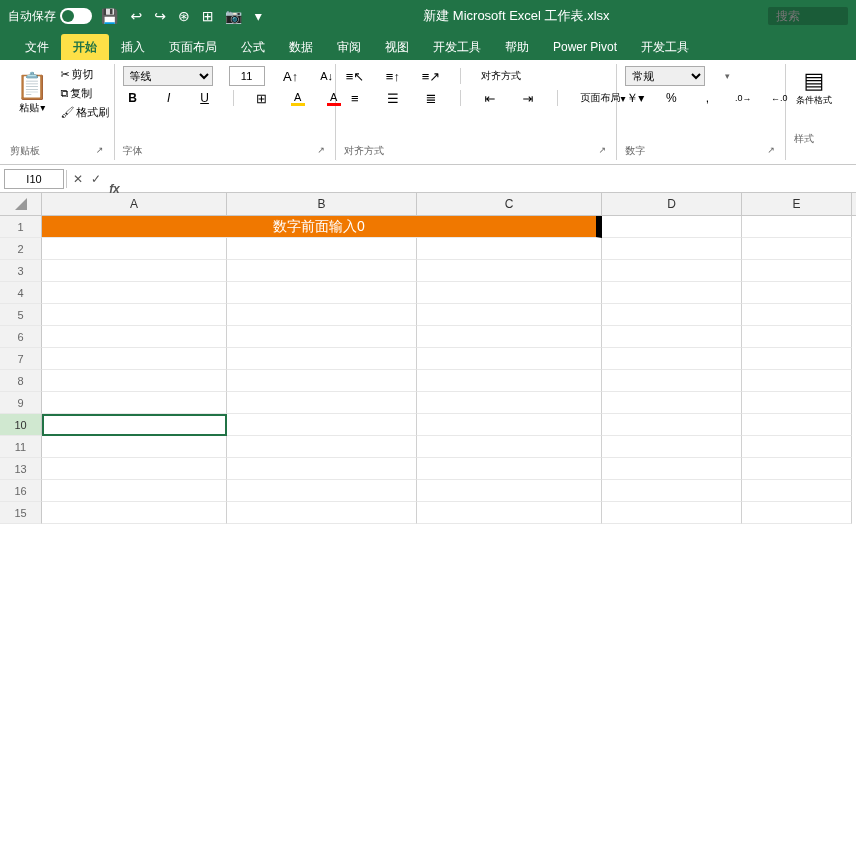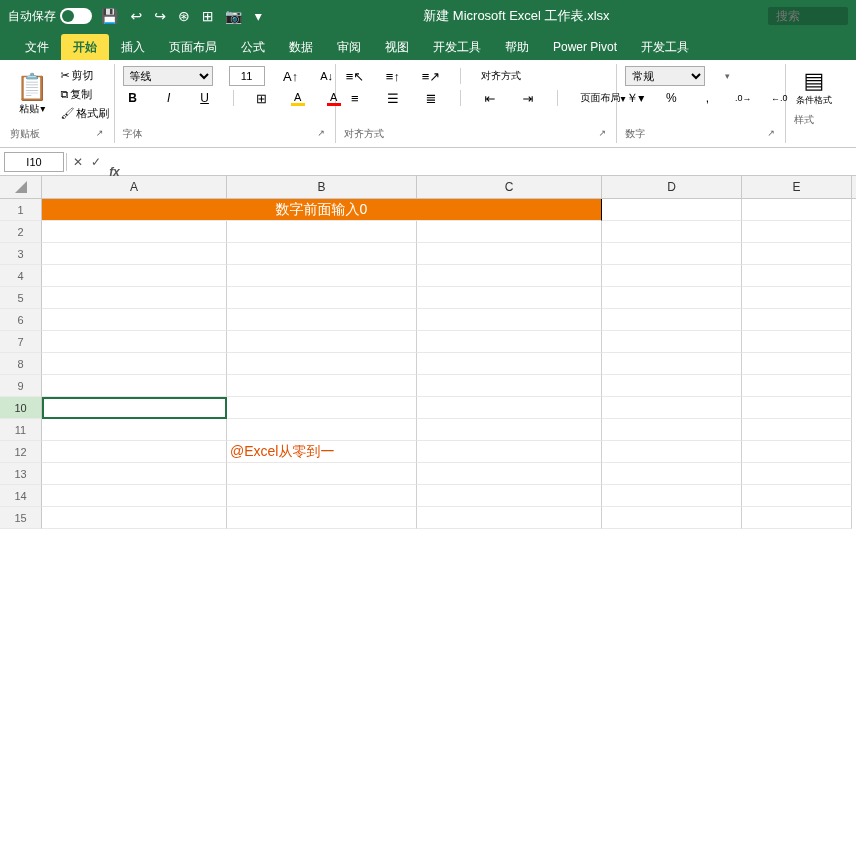--- a/index.html
+++ b/index.html
@@ -214,21 +214,21 @@
 
     
     .expand-btn {
       width: 12px; height: 12px; font-size: 9px; color: #666;
       display: flex; align-items: center; justify-content: center;
       cursor: pointer;
     }
 
     
     .group-bottom {
-      display: flex; align-items: center; justify-content: space-between; width: 100%;
+      display: flex; align-items: center; justify-content: space-between; width: 100%; margin-top: 19px;
     }
 
     select, input { font-family: inherit; }
 
     .search-box {
       background: #1a5c38; border: none; color: #fff;
       padding: 2px 8px; border-radius: 2px; font-size: 12px; width: 80px;
     }
   </style>
 </head>
@@ -426,21 +426,21 @@
       <div class="col-header col-b">B</div>
       <div class="col-header col-c">C</div>
       <div class="col-header col-d">D</div>
       <div class="col-header col-e">E</div>
     </div>
 
     <div class="grid-rows">
 
       <div class="grid-row">
         <div class="row-num">1</div>
-        <div class="cell col-a merged-header" style="width:560px;min-width:560px;border-right:1px solid #000000;">数字前面输入0</div>
+        <div class="cell col-a merged-header" style="width:560px;min-width:560px;border-right:6px solid #000000;">数字前面输入0</div>
         <div class="cell col-d" style="border-right:1px solid #d0d0d0;"></div>
         <div class="cell col-e"></div>
       </div>
 
       <div class="grid-row">
         <div class="row-num">2</div>
         <div class="cell col-a"></div>
         <div class="cell col-b"></div>
         <div class="cell col-c"></div>
         <div class="cell col-d"></div>
@@ -521,40 +521,32 @@
 
       <div class="grid-row">
         <div class="row-num">11</div>
         <div class="cell col-a"></div>
         <div class="cell col-b"></div>
         <div class="cell col-c"></div>
         <div class="cell col-d"></div>
         <div class="cell col-e"></div>
       </div>
 
-      <div class="grid-row">
-        <div class="row-num">12</div>
-        <div class="cell col-a"></div>
-        <div class="cell col-b text-orange">@Excel从零到一</div>
-        <div class="cell col-c"></div>
-        <div class="cell col-d"></div>
-        <div class="cell col-e"></div>
-      </div>
 
       <div class="grid-row">
         <div class="row-num">13</div>
         <div class="cell col-a"></div>
         <div class="cell col-b"></div>
         <div class="cell col-c"></div>
         <div class="cell col-d"></div>
         <div class="cell col-e"></div>
       </div>
 
       <div class="grid-row">
-        <div class="row-num">14</div>
+        <div class="row-num">16</div>
         <div class="cell col-a"></div>
         <div class="cell col-b"></div>
         <div class="cell col-c"></div>
         <div class="cell col-d"></div>
         <div class="cell col-e"></div>
       </div>
 
       <div class="grid-row">
         <div class="row-num">15</div>
         <div class="cell col-a"></div>

